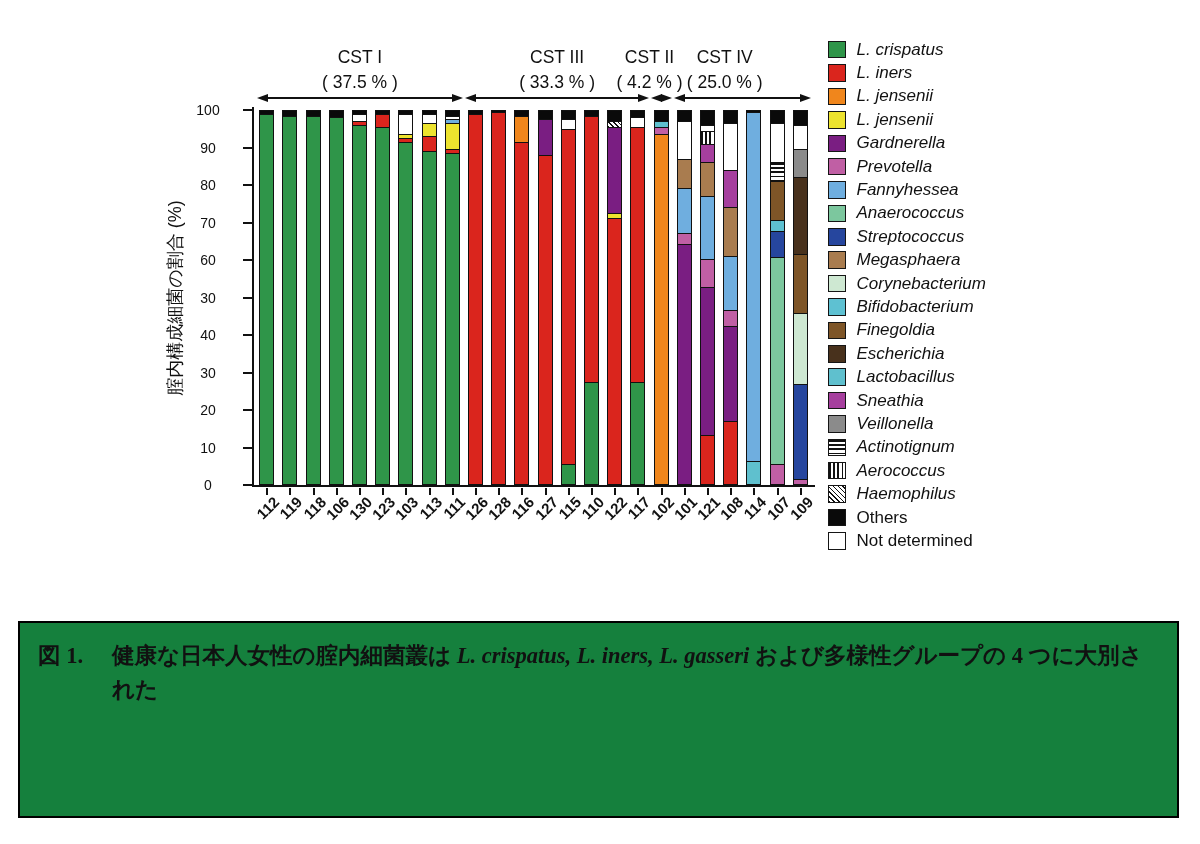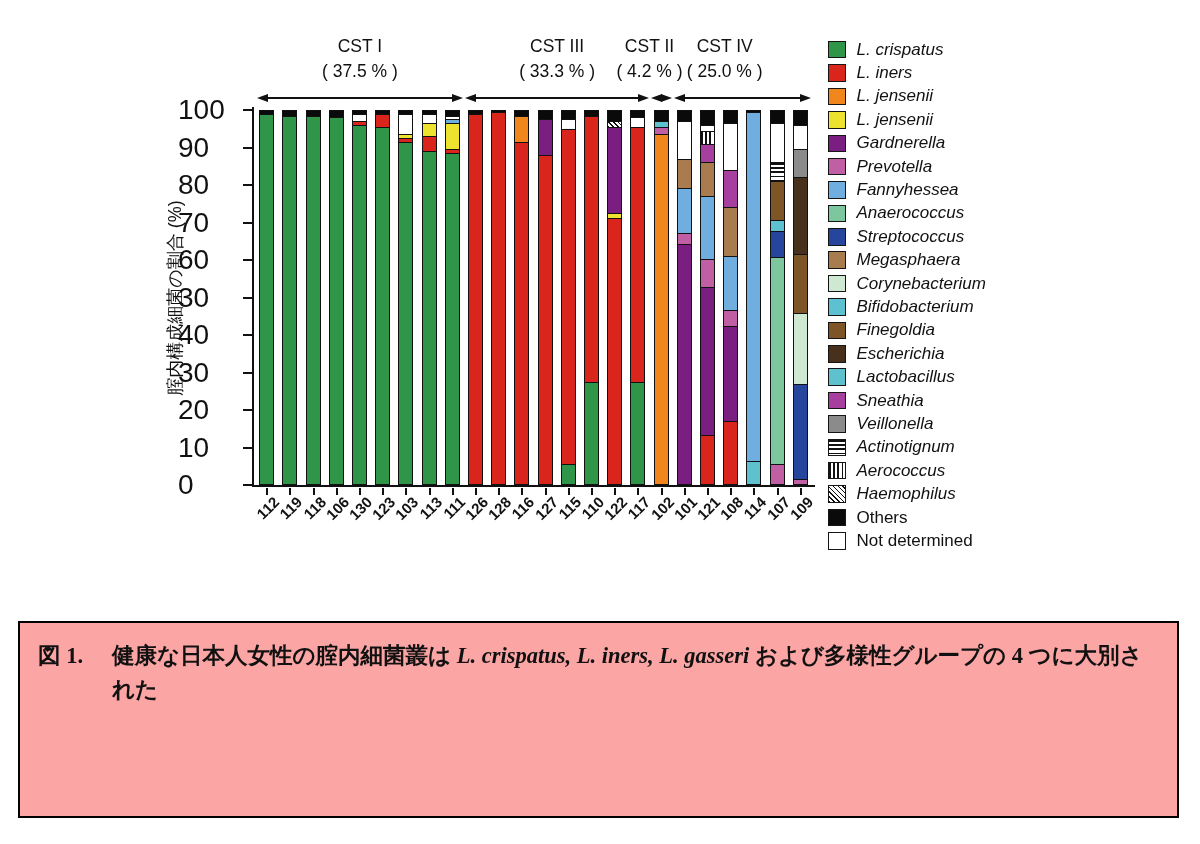--- a/index.html
+++ b/index.html
@@ -4,21 +4,21 @@
 <style>
   html,body{margin:0;padding:0;background:#ffffff;}
   #page{position:relative;width:1200px;height:844px;background:#fff;overflow:hidden;
         font-family:"Liberation Sans",sans-serif;color:#111;}
   .abs{position:absolute;}
 
   
   #y-axis-line{left:252px;top:107px;width:2.4px;height:380px;background:#111;}
   #x-axis-line{left:252px;top:485px;width:563px;height:2.4px;background:#111;}
   .y-tick{width:9px;height:2px;background:#111;}
-  .y-tick-label{width:60px;text-align:left;font-size:28px;line-height:22px;}
+  .y-tick-label{width:60px;text-align:center;font-size:14px;line-height:22px;}
   .x-tick{width:2px;height:7px;background:#111;top:488px;}
   .x-tick-label{width:46px;text-align:right;font-size:15px;font-weight:600;
                 transform:rotate(-45deg);transform-origin:100% 0;line-height:16px;}
   #y-title{left:-13px;top:286px;width:375px;text-align:center;font-size:18px;
            transform:rotate(-90deg);transform-origin:center;}
   #x-title{left:255px;top:533px;width:557px;text-align:center;font-size:18px;}
 
   
   #plot{left:255.5px;top:110px;width:557px;height:375px;}
   .bar{position:absolute;bottom:0;width:15px;display:flex;flex-direction:column-reverse;
@@ -29,33 +29,33 @@
   
   .p-h-stripes{background:repeating-linear-gradient(180deg,#111 0 1.6px,#fff 1.6px 4.2px);}
   .p-v-stripes{background:repeating-linear-gradient(90deg,#111 0 1.6px,#fff 1.6px 4.2px);}
   .p-d-stripes{background:repeating-linear-gradient(45deg,#111 0 1.1px,#fff 1.1px 3.4px);}
 
   
   .cst-line{height:2.2px;background:#111;top:97px;}
   .cst-head{width:0;height:0;border-top:4.6px solid transparent;border-bottom:4.6px solid transparent;top:93.6px;}
   .cst-head.left{border-right:11px solid #111;}
   .cst-head.right{border-left:11px solid #111;}
-  .cst-label{top:34px;width:150px;text-align:center;font-size:17.5px;line-height:25px;}
+  .cst-label{top:45px;width:150px;text-align:center;font-size:17.5px;line-height:25px;}
 
   
   #legend{left:828px;top:38px;}
   .lg-item{display:flex;align-items:center;height:23.4px;}
   .lg-swatch{width:15.5px;height:15.5px;border:1.9px solid #151515;box-sizing:content-box;
              margin-right:11px;flex:0 0 auto;}
   .lg-label{font-size:17px;white-space:nowrap;}
   .lg-label.it{font-style:italic;}
 
   
   #caption-box{left:18px;top:621px;width:1161px;height:197px;border:2.6px solid #000;
-               box-sizing:border-box;font-family:"Liberation Serif",serif;background:#fca5a5;}
+               box-sizing:border-box;font-family:"Liberation Serif",serif;background:#15803d;}
   #caption-title{display:flex;margin:16px 18px 0 18px;font-size:22.5px;font-weight:bold;line-height:1.5;}
   #caption-fig-label{flex:0 0 74px;}
   #caption-title .species{font-style:italic;}
   #caption-body{margin:4px 18px 0 18px;font-size:22px;line-height:1.55;}
 </style>
 </head>
 <body>
 
 <div id="page">
 

